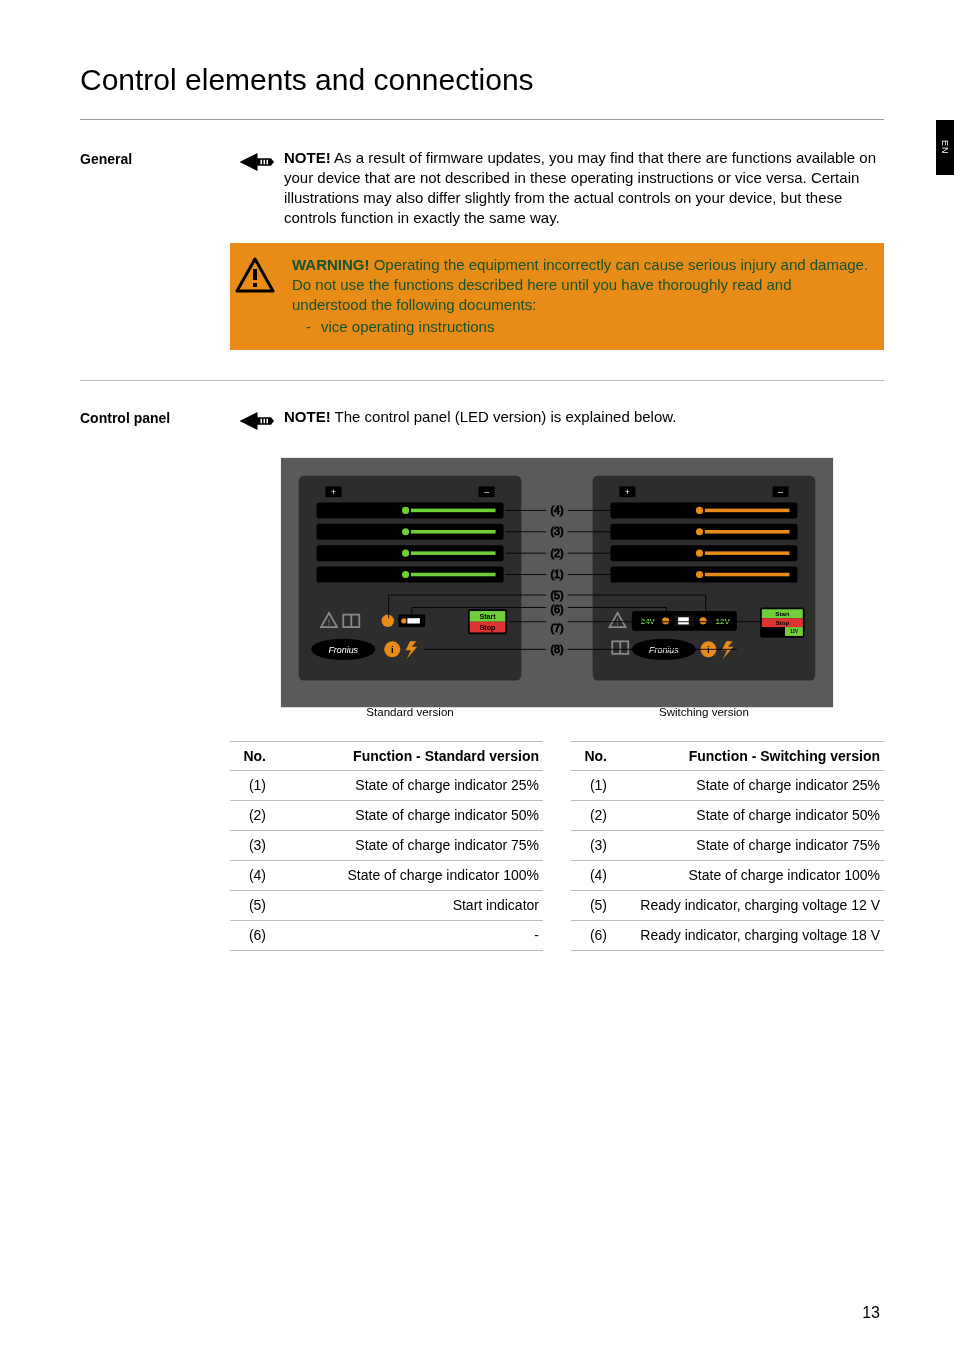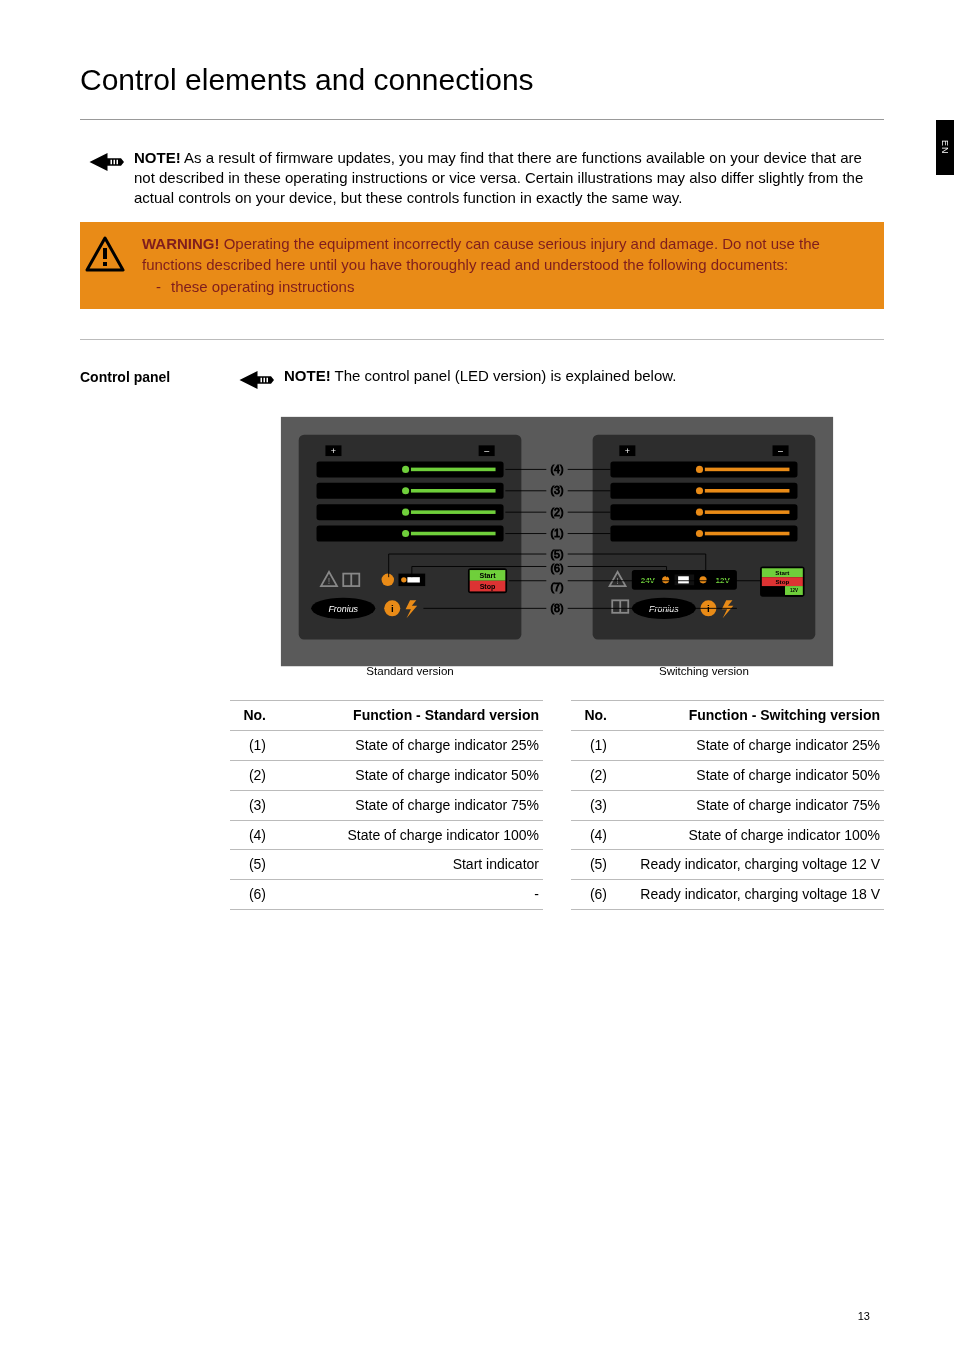--- a/index.html
+++ b/index.html
@@ -10,44 +10,45 @@
   .side-tab{position:absolute;right:0;top:120px;background:#000;color:#fff;font-size:9px;padding:20px 3px;writing-mode:vertical-rl;text-orientation:mixed;letter-spacing:1px}
   .section{display:flex;gap:0;margin-bottom:12px}
   .sec-label{flex:0 0 150px;font-weight:bold;font-size:14px;padding-top:2px}
   .sec-body{flex:1}
   .callout{display:flex;gap:4px;align-items:flex-start;margin-bottom:14px}
   .callout .icon-cell{flex:0 0 50px;display:flex;justify-content:flex-end;padding-top:2px;padding-right:6px}
   .callout .text-cell{flex:1}
   .callout-note svg{width:36px;height:24px}
   .warning-box{background:#e98b17;display:flex;gap:12px;padding:12px 14px 12px 0;margin-bottom:8px}
   .warning-box .icon-cell{flex:0 0 50px;display:flex;justify-content:center;align-items:flex-start;padding-top:2px}
-  .warning-box .text-cell{flex:1;color:#7f1d1d}
+  .warning-box .text-cell{flex:1;color:#14532d}
   .warning-box ul{list-style:none;padding-left:14px;margin-top:2px}
   .warning-box ul li::before{content:"-";margin-right:10px}
   .hr-sub{border:none;border-top:1px solid #bbb;margin:22px 0 26px 0}
   .panel-img{margin:14px 0 14px 0}
   .tables{display:flex;gap:28px;margin-top:10px}
   .tbl{flex:1;border-collapse:collapse;font-size:14px}
   .tbl th,.tbl td{text-align:right;border-bottom:1px solid #bbb;padding:5px 4px;vertical-align:top}
   .tbl th:first-child,.tbl td:first-child{width:40px}
   .tbl th{border-top:1px solid #bbb;border-bottom:1px solid #bbb}
-  .pagenum{position:absolute;bottom:26px;right:84px;font-size:11px}
+  .pagenum{position:absolute;bottom:26px;right:74px;font-size:16px}
   .caption{font-size:13px}
   .panel-svg{display:block;margin:0 auto}
 </style>
 </head>
 <body>
 
 <div class="side-tab">EN</div>
 
 <div class="page">
   <h1>Control elements and connections</h1>
   <hr class="hr-main">
 
   <div class="section">
+    <div class="sec-label">General</div>
     <div class="sec-body">
       <div class="callout callout-note">
         <div class="icon-cell">
           <svg viewBox="0 0 48 32">
             <path d="M2 16 L26 4 L26 11 L44 11 L48 16 L44 21 L26 21 L26 28 Z" fill="#000"></path>
             <rect x="30" y="13" width="2" height="6" fill="#fff"></rect>
             <rect x="34" y="13" width="2" height="6" fill="#fff"></rect>
             <rect x="38" y="13" width="2" height="6" fill="#fff"></rect>
           </svg>
         </div>
@@ -60,21 +61,21 @@
         <div class="icon-cell">
           <svg width="40" height="36" viewBox="0 0 40 36">
             <path d="M20 2 L38 34 L2 34 Z" fill="none" stroke="#000" stroke-width="3" stroke-linejoin="round"></path>
             <rect x="18" y="12" width="4" height="11" fill="#000"></rect>
             <rect x="18" y="26" width="4" height="4" fill="#000"></rect>
           </svg>
         </div>
         <div class="text-cell">
           <div><b>WARNING!</b><span> Operating the equipment incorrectly can cause serious injury and damage. Do not use the functions described here until you have thoroughly read and understood the following documents:</span></div>
           <ul>
-            <li>these operating instructions</li>
+            <li>vice operating instructions</li>
           </ul>
         </div>
       </div>
     </div>
   </div>
 
   <hr class="hr-sub">
 
   <div class="section">
     <div class="sec-label">Control panel</div>

